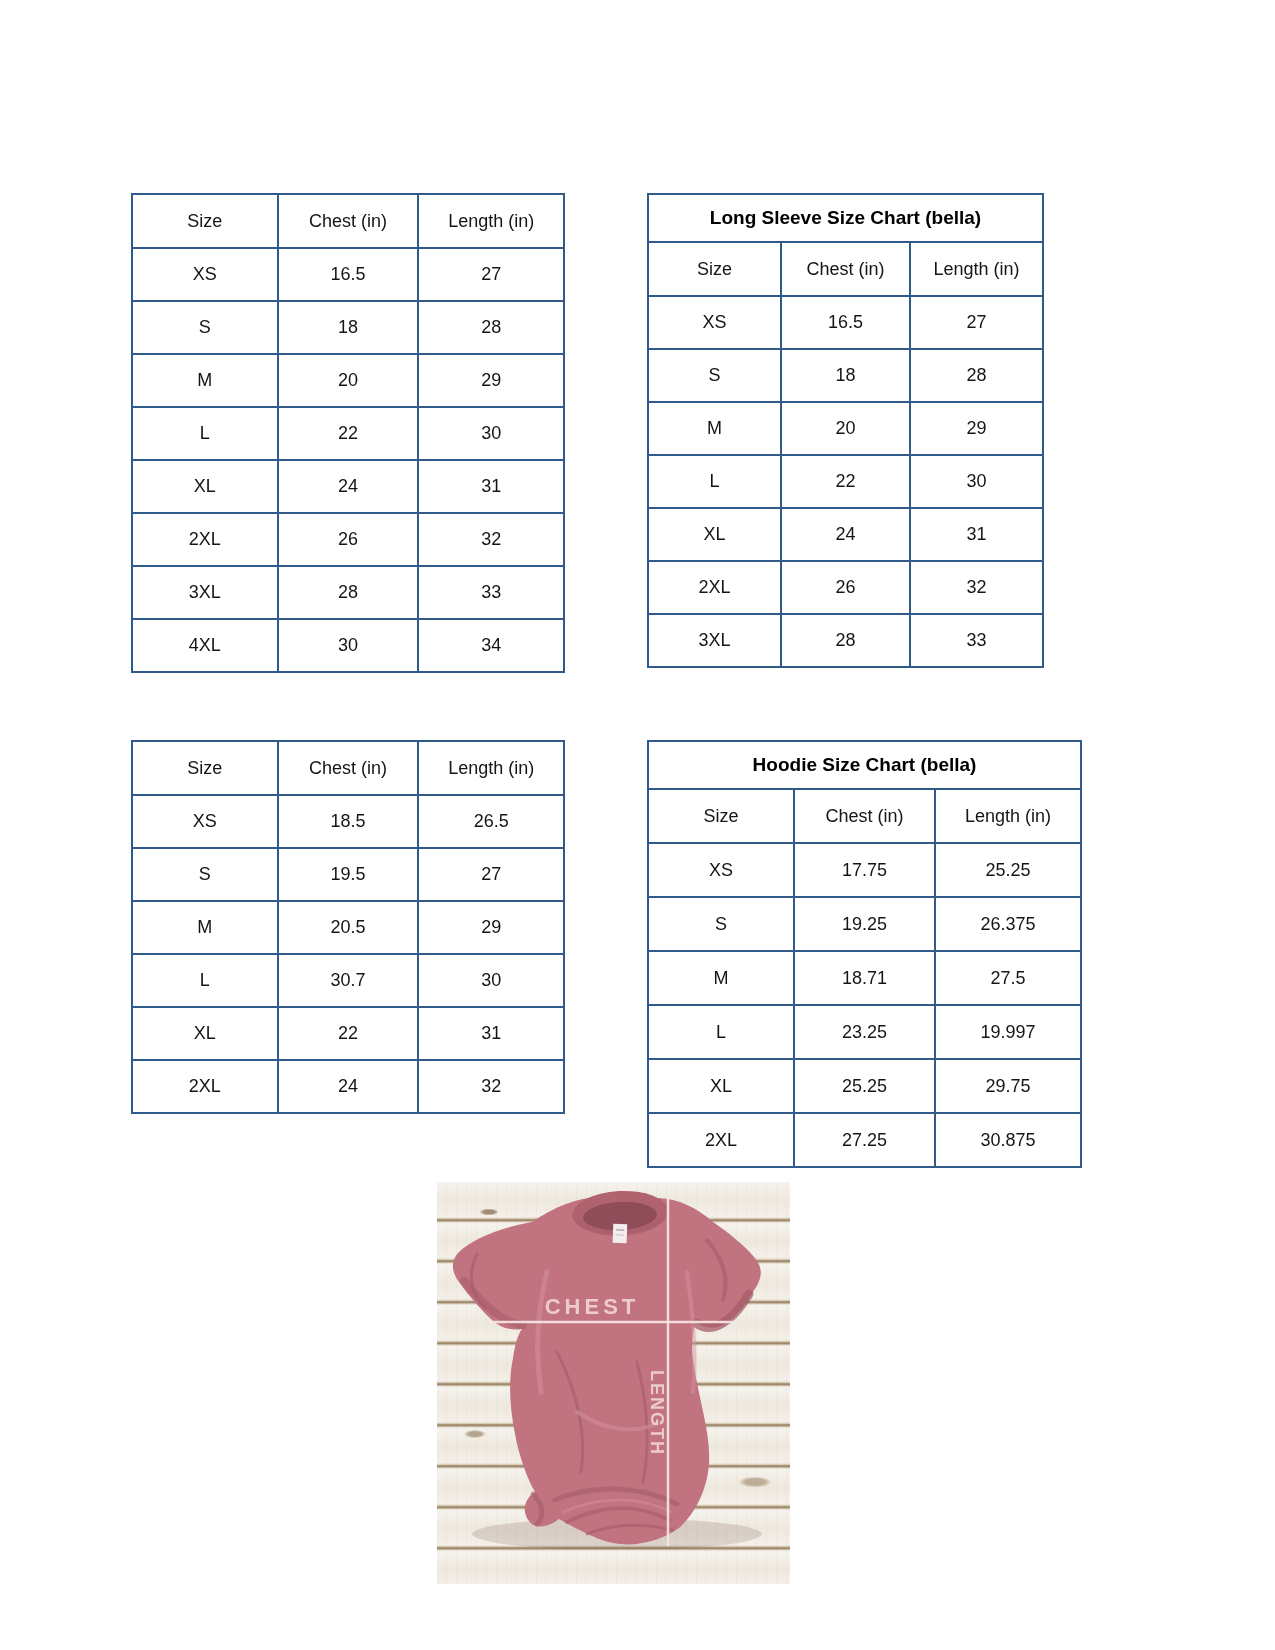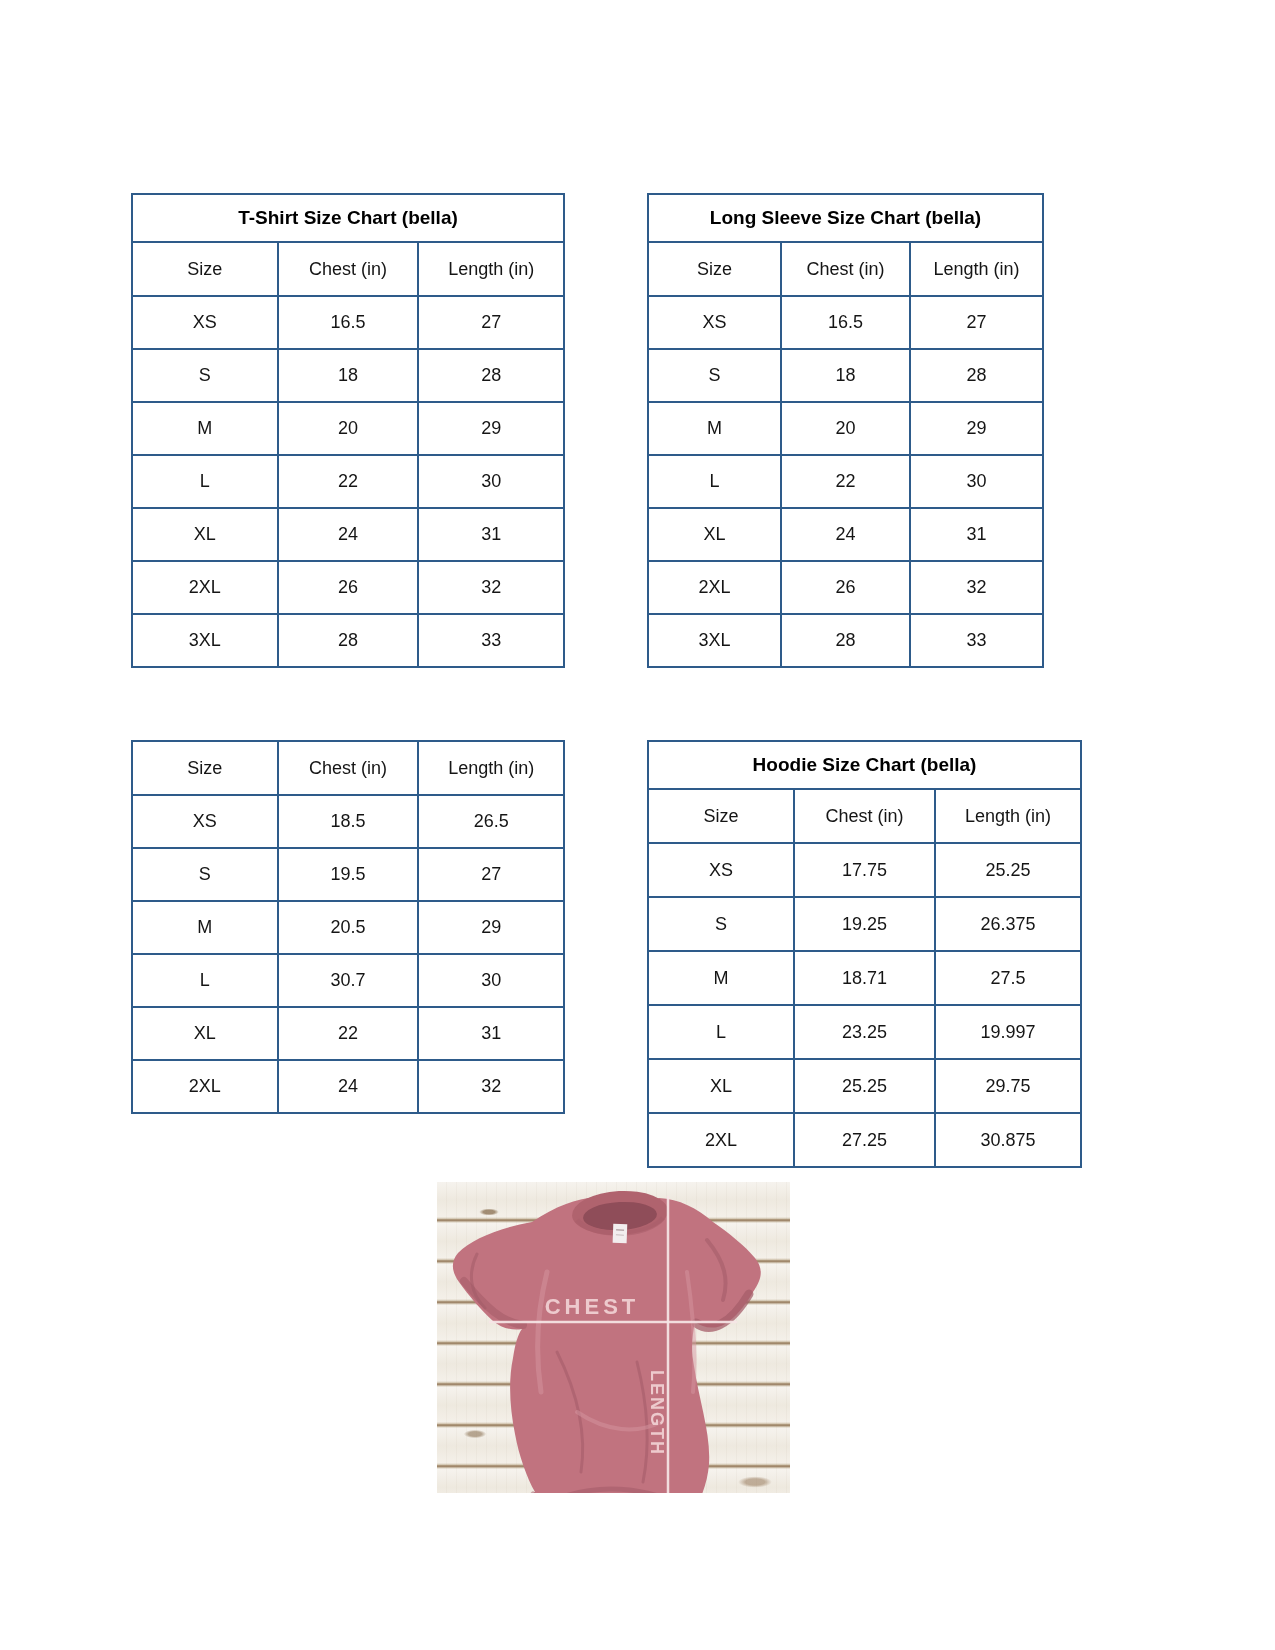--- a/index.html
+++ b/index.html
@@ -40,21 +40,21 @@
   .t4{left:647px;top:740px;width:435px;}
   .t1 tr.drow td{height:51px;}
   .t2 tr.drow td{height:51px;}
   .t3 tr.drow td{height:51px;}
   .t4 tr.drow td{height:52px;}
 
   
   .photo{
     position:absolute;
     left:437px;top:1182px;
-    width:353px;height:311px;
+    width:353px;height:402px;
     overflow:hidden;
     background-color:#f2efe8;
     background-image:
       radial-gradient(ellipse 14px 5px at 52px 30px,  rgba(120,90,55,0.65) 0 40%, rgba(120,90,55,0) 70%),
       radial-gradient(ellipse 20px 7px at 305px 96px, rgba(130,100,60,0.5) 0 40%, rgba(130,100,60,0) 70%),
       radial-gradient(ellipse 16px 6px at 38px 252px, rgba(120,90,55,0.5) 0 40%, rgba(120,90,55,0) 70%),
       radial-gradient(ellipse 24px 8px at 318px 300px,rgba(130,95,60,0.45) 0 40%, rgba(130,95,60,0) 70%),
       repeating-linear-gradient(90deg, rgba(160,140,110,0) 0 9px, rgba(160,140,110,0.06) 9px 10px),
       repeating-linear-gradient(180deg,
         #f6f3ee 0px, #eee9df 18px, #f4f0e9 35px,
@@ -67,23 +67,20 @@
 
 <div class="page">
 
   <table class="size-table t1">
     <colgroup>
         <col style="width:33.7%">
         <col style="width:32.6%">
         <col style="width:33.7%">
       </colgroup>
     <tbody class="t-body">
-      <tr>
-        <td class="title" colspan="3">T-Shirt Size Chart  (bella)</td>
-      </tr>
       <tr class="t-head">
           <td class="hcell">Size</td>
           <td class="hcell">Chest (in)</td>
           <td class="hcell">Length (in)</td>
         </tr>
     <tr class="drow">
           <td>XS</td>
           <td>16.5</td>
           <td>27</td>
         </tr>
@@ -109,20 +106,25 @@
         </tr>
         <tr class="drow">
           <td>2XL</td>
           <td>26</td>
           <td>32</td>
         </tr>
         <tr class="drow">
           <td>3XL</td>
           <td>28</td>
           <td>33</td>
+        </tr>
+        <tr class="drow">
+          <td>4XL</td>
+          <td>30</td>
+          <td>34</td>
         </tr>
       </tbody>
   </table>
 
   <table class="size-table t2">
     <colgroup>
         <col style="width:33.7%">
         <col style="width:32.6%">
         <col style="width:33.7%">
       </colgroup>

